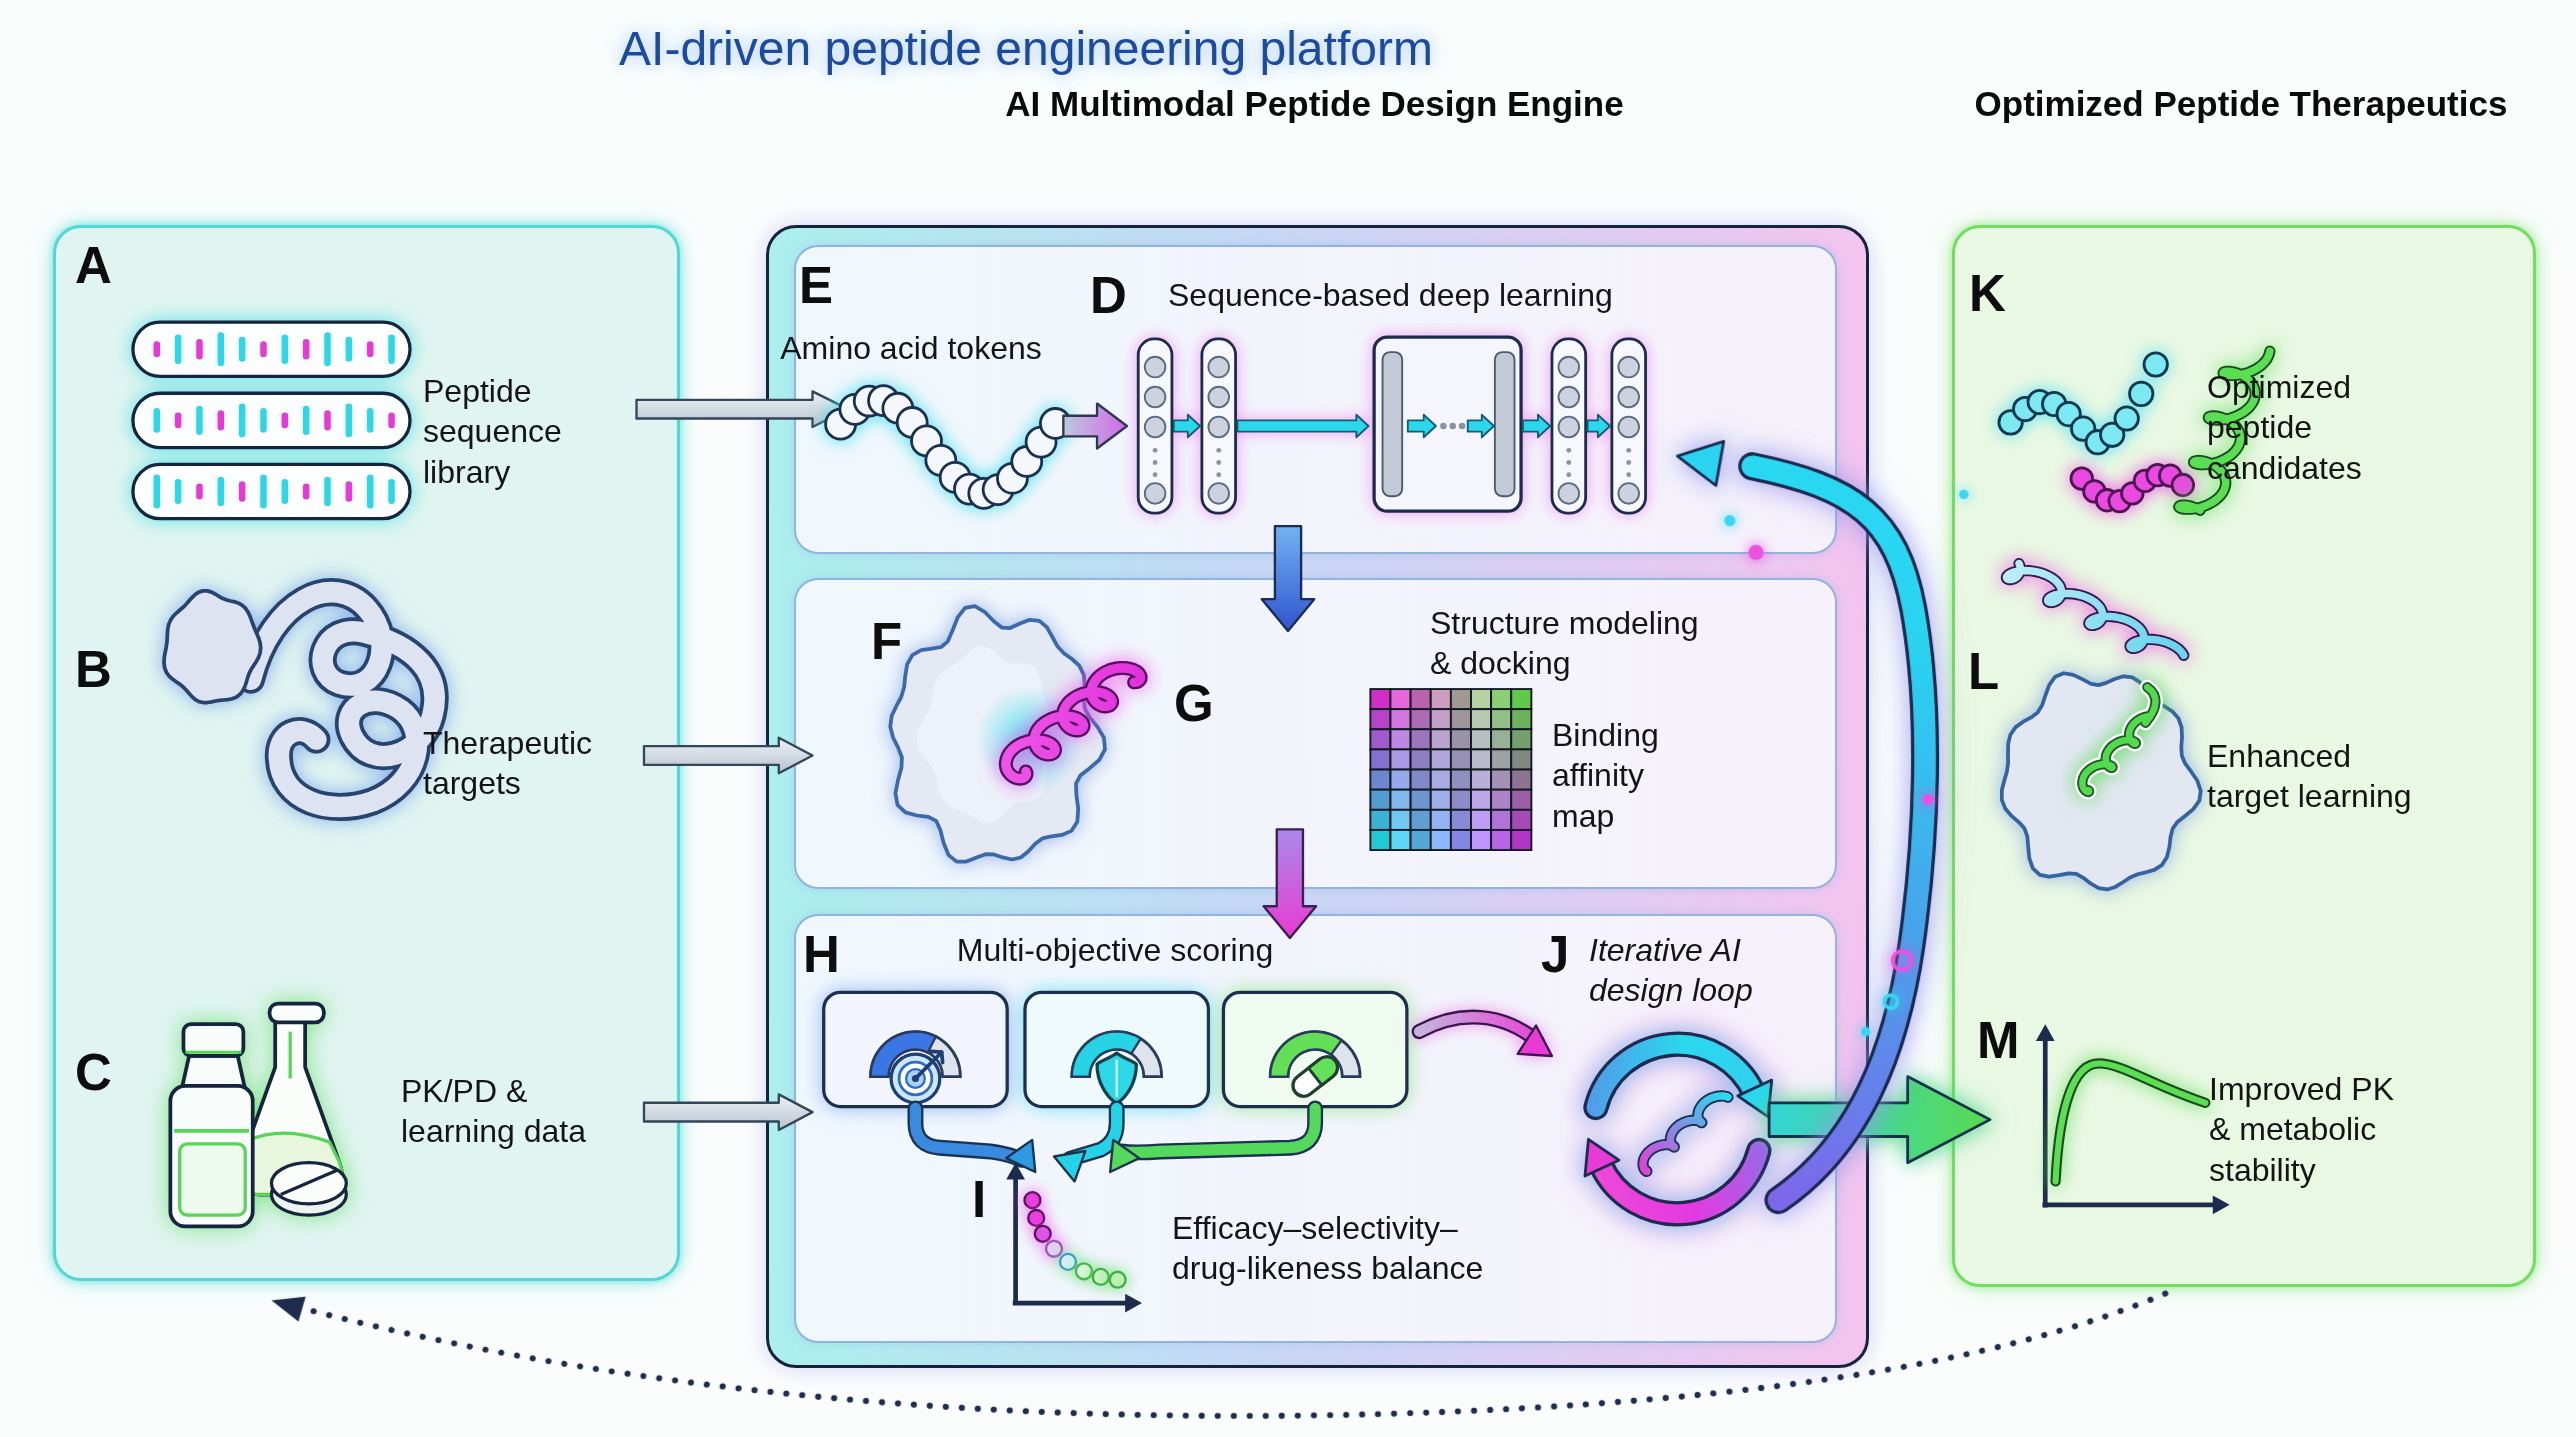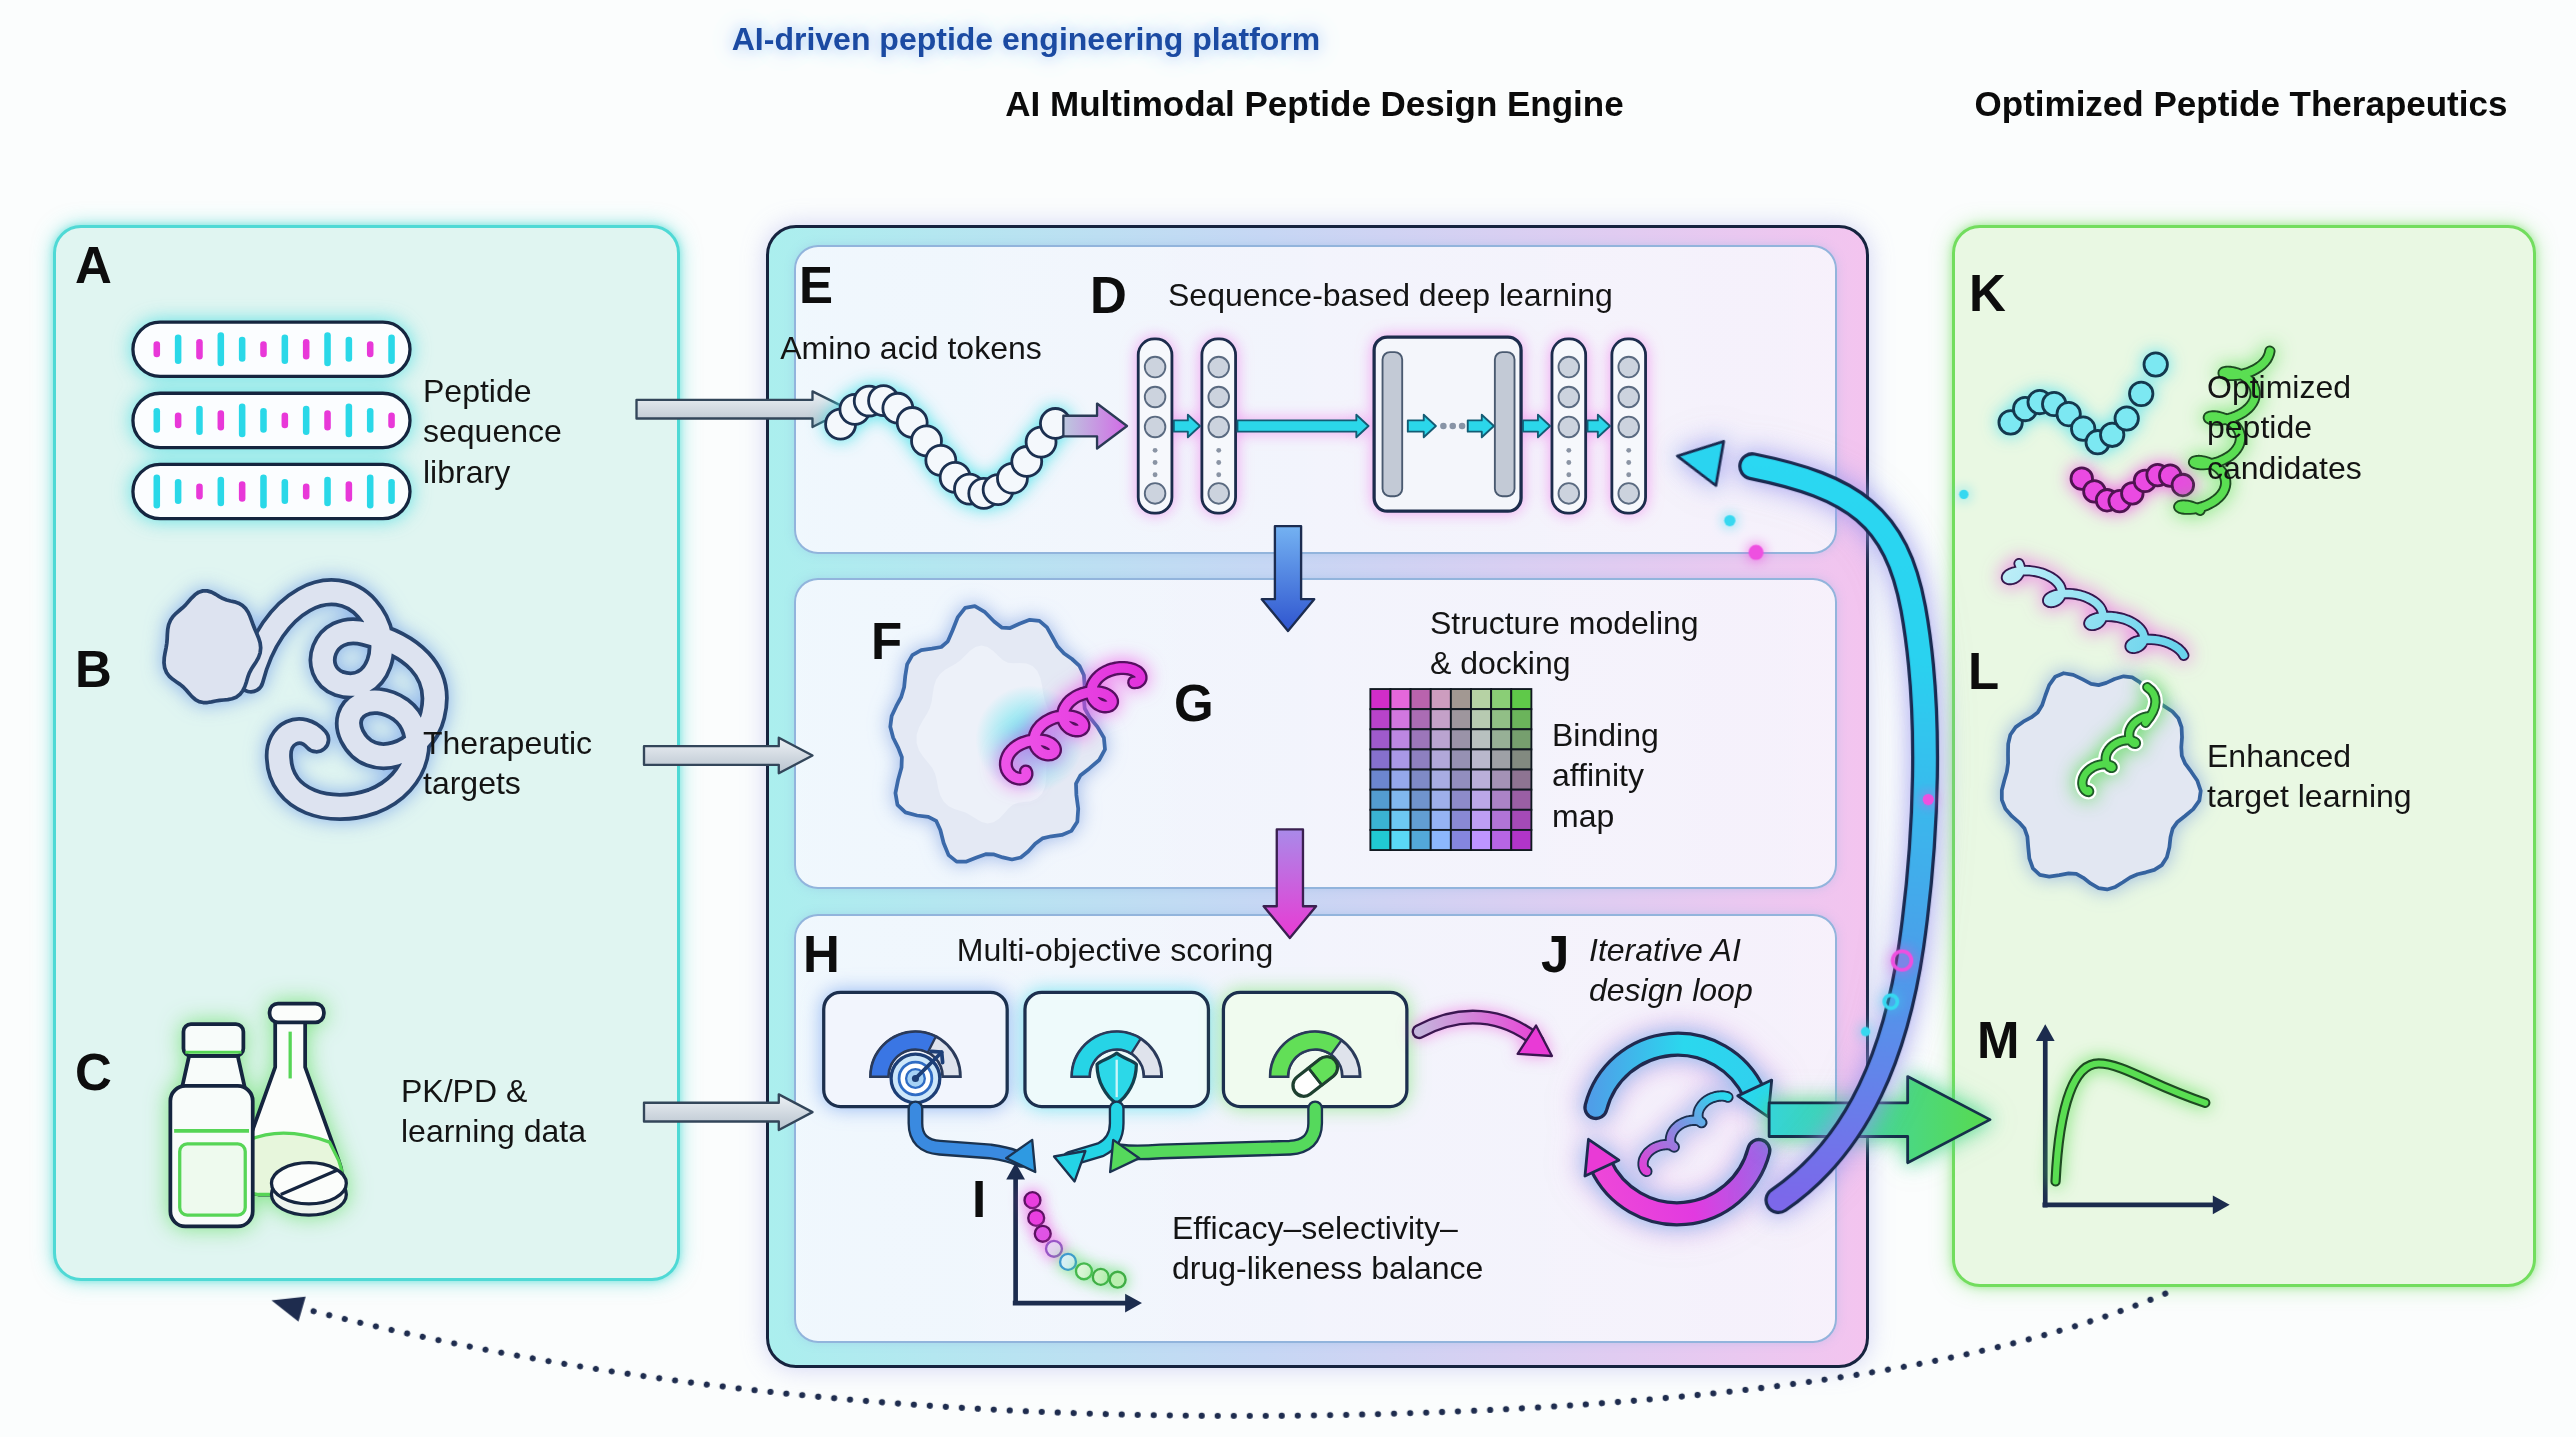--- a/index.html
+++ b/index.html
@@ -1,19 +1,19 @@
 <!DOCTYPE html>
 <html style="font-size:15px"><head>
 <meta charset="utf-8">
 <style>
   html,body{margin:0;padding:0;background:#fbfdfd;}
   .canvas{position:relative;width:2576px;height:1438px;overflow:hidden;
           font-family:"Liberation Sans","DejaVu Sans",sans-serif;background:#fbfdfd;}
   .abs{position:absolute;}
-  .title{width:2052px;top:20.6px;text-align:center;font-size:32px;font-weight:bold;color:#1b4aa2;
+  .title{width:2052px;top:20.6px;text-align:center;font-size:48px;font-weight:normal;color:#1b4aa2;
          text-shadow:0 0 13px #b9d4f6,0 0 28px #cfe2fa,0 0 41px #dcebfc;}
   .hdr{font-size:35px;font-weight:bold;color:#0b0b0b;text-align:center;}
   .letter{font-size:51px;font-weight:bold;color:#0d0d0d;line-height:1;}
   .lbl{font-size:32px;line-height:1.26;color:#141414;white-space:nowrap;}
   .panel{position:absolute;border-radius:28px;}
   .panel-left{left:53px;top:225px;width:621px;height:1050px;background:#e0f5f1;
       border:3.3px solid #4fd9d5;box-shadow:0 0 20.6px rgba(64,216,210,.55),0 0 7.5px rgba(64,216,210,.5);}
   .panel-mid{left:766px;top:225px;width:1097px;height:1137px;border:3.7px solid #16233f;border-radius:30px;
       background:linear-gradient(90deg,#abefee 0%,#c6d7f4 45%,#f3c4ef 100%);
       box-shadow:0 0 24px rgba(150,150,230,.4);}
@@ -601,14 +601,19 @@
       <div>candidates</div>
   </div>
 
   <div class="abs txt letter" style="left:1968px;top:646px;">L</div>
   <div class="abs txt lbl" style="left:2207px;top:736px;">
     <div>Enhanced</div>
       <div>target learning</div>
   </div>
 
   <div class="abs txt letter" style="left:1977px;top:1015px;">M</div>
+  <div class="abs txt lbl" style="left:2209px;top:1069px;">
+    <div>Improved PK</div>
+      <div>&amp; metabolic</div>
+      <div>stability</div>
+  </div>
 </div>
 
 
 </body></html>

